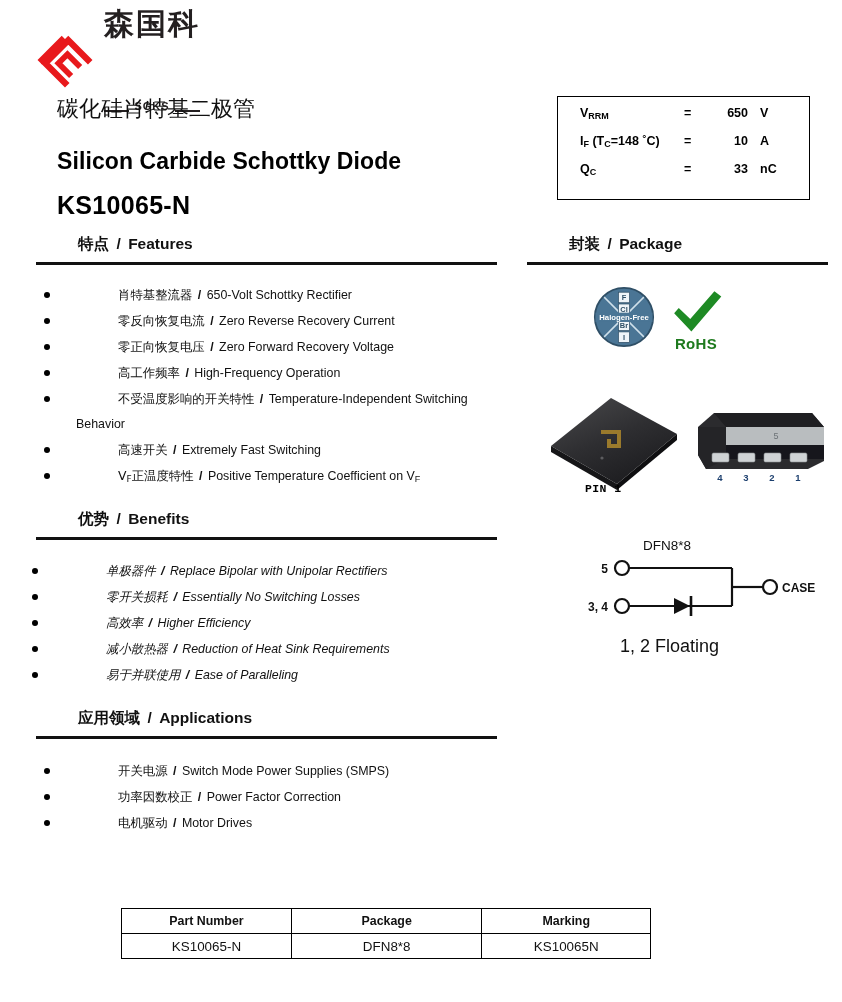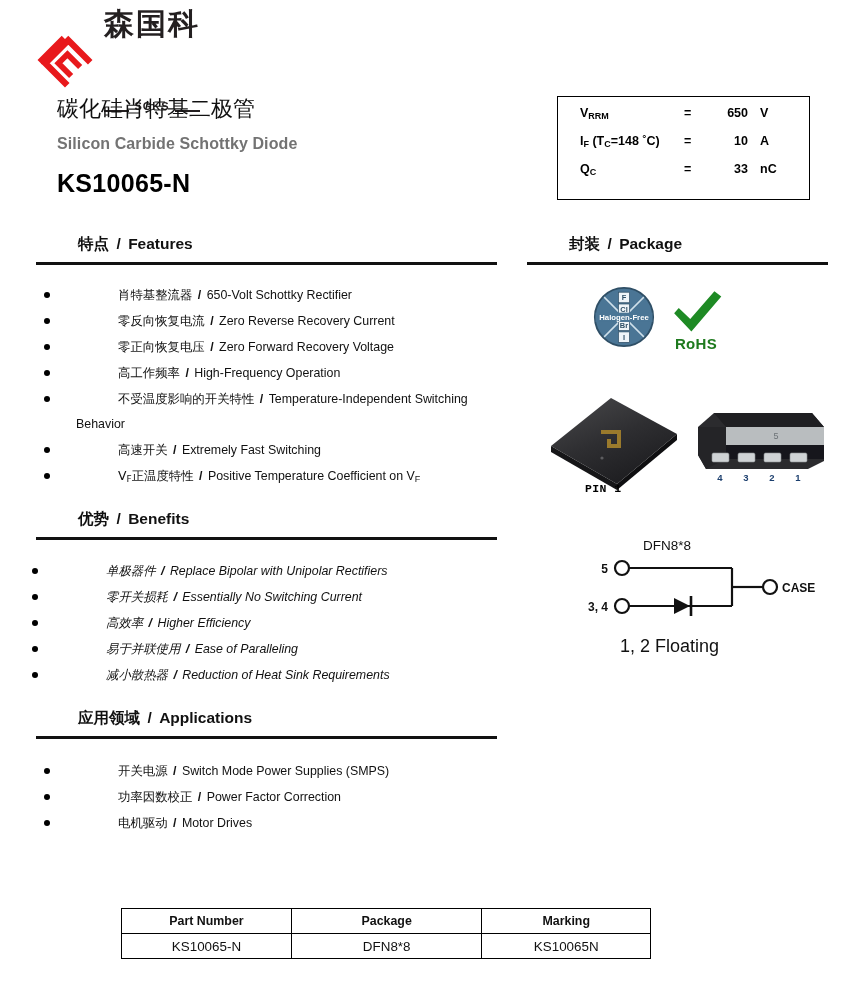--- a/index.html
+++ b/index.html
@@ -23,21 +23,21 @@
     font-size: 30px; font-weight: 700; color: #231f20;
     letter-spacing: 2px; line-height: 1.05;
   }
   .logo-sub { display: flex; align-items: flex-end; gap: 5px; margin-top: 12px; width: 100%; }
   .logo-sub .rule { flex: 1 1 auto; height: 2px; background: #231f20; }
   .logo-sub .sgks { font-size: 11px; font-weight: 700; letter-spacing: 1px; color: #231f20; }
 
   
   .title-block { position: absolute; left: 57px; top: 92px; }
   .title-cn { font-family: "DejaVu Sans", sans-serif; font-size: 22px; font-weight: 400; color: #111; line-height: 1.5; }
-  .title-en { font-size: 16px; font-weight: 700; color: #737373; margin-top: 10px; letter-spacing: .1px; }
+  .title-en { font-size: 23px; font-weight: 700; color: #000000; margin-top: 23px; letter-spacing: .1px; }
   .part-no { font-size: 25px; font-weight: 700; color: #000; margin-top: 16px; letter-spacing: .3px; }
 
   
   .spec-box {
     position: absolute; left: 557px; top: 96px; width: 253px; height: 104px;
     border: 1.3px solid #000; padding: 9px 0 0 22px;
   }
   .spec-row { display: flex; align-items: baseline; font-size: 12.5px; font-weight: 700; color: #000; height: 28px; }
   .spec-sym { width: 104px; white-space: nowrap; }
   .spec-eq { width: 30px; }
@@ -175,24 +175,24 @@
       <span class="cn">优势</span>
       <span class="en sep">/</span>
       <span class="en">Benefits</span>
     </div>
     <div class="rule"></div>
   </div>
 
   <div class="bullets" style="left:24px; top:558px; width:470px;font-style:italic;">
     <ul>
       <li><span class="cn">单极器件</span><span class="sep"> / </span><span>Replace Bipolar with Unipolar Rectifiers</span></li>
-      <li><span class="cn">零开关损耗</span><span class="sep"> / </span><span>Essentially No Switching Current</span></li>
+      <li><span class="cn">零开关损耗</span><span class="sep"> / </span><span>Essentially No Switching Losses</span></li>
       <li><span class="cn">高效率</span><span class="sep"> / </span><span>Higher Efficiency</span></li>
+      <li><span class="cn">减小散热器</span><span class="sep"> / </span><span>Reduction of Heat Sink Requirements</span></li>
       <li><span class="cn">易于并联使用</span><span class="sep"> / </span><span>Ease of Paralleling</span></li>
-      <li><span class="cn">减小散热器</span><span class="sep"> / </span><span>Reduction of Heat Sink Requirements</span></li>
     </ul>
   </div>
 
   <div class="section-head" style="left:36px; top:708px; width:461px;">
     <div class="label">
       <span class="cn">应用领域</span>
       <span class="en sep">/</span>
       <span class="en">Applications</span>
     </div>
     <div class="rule"></div>

